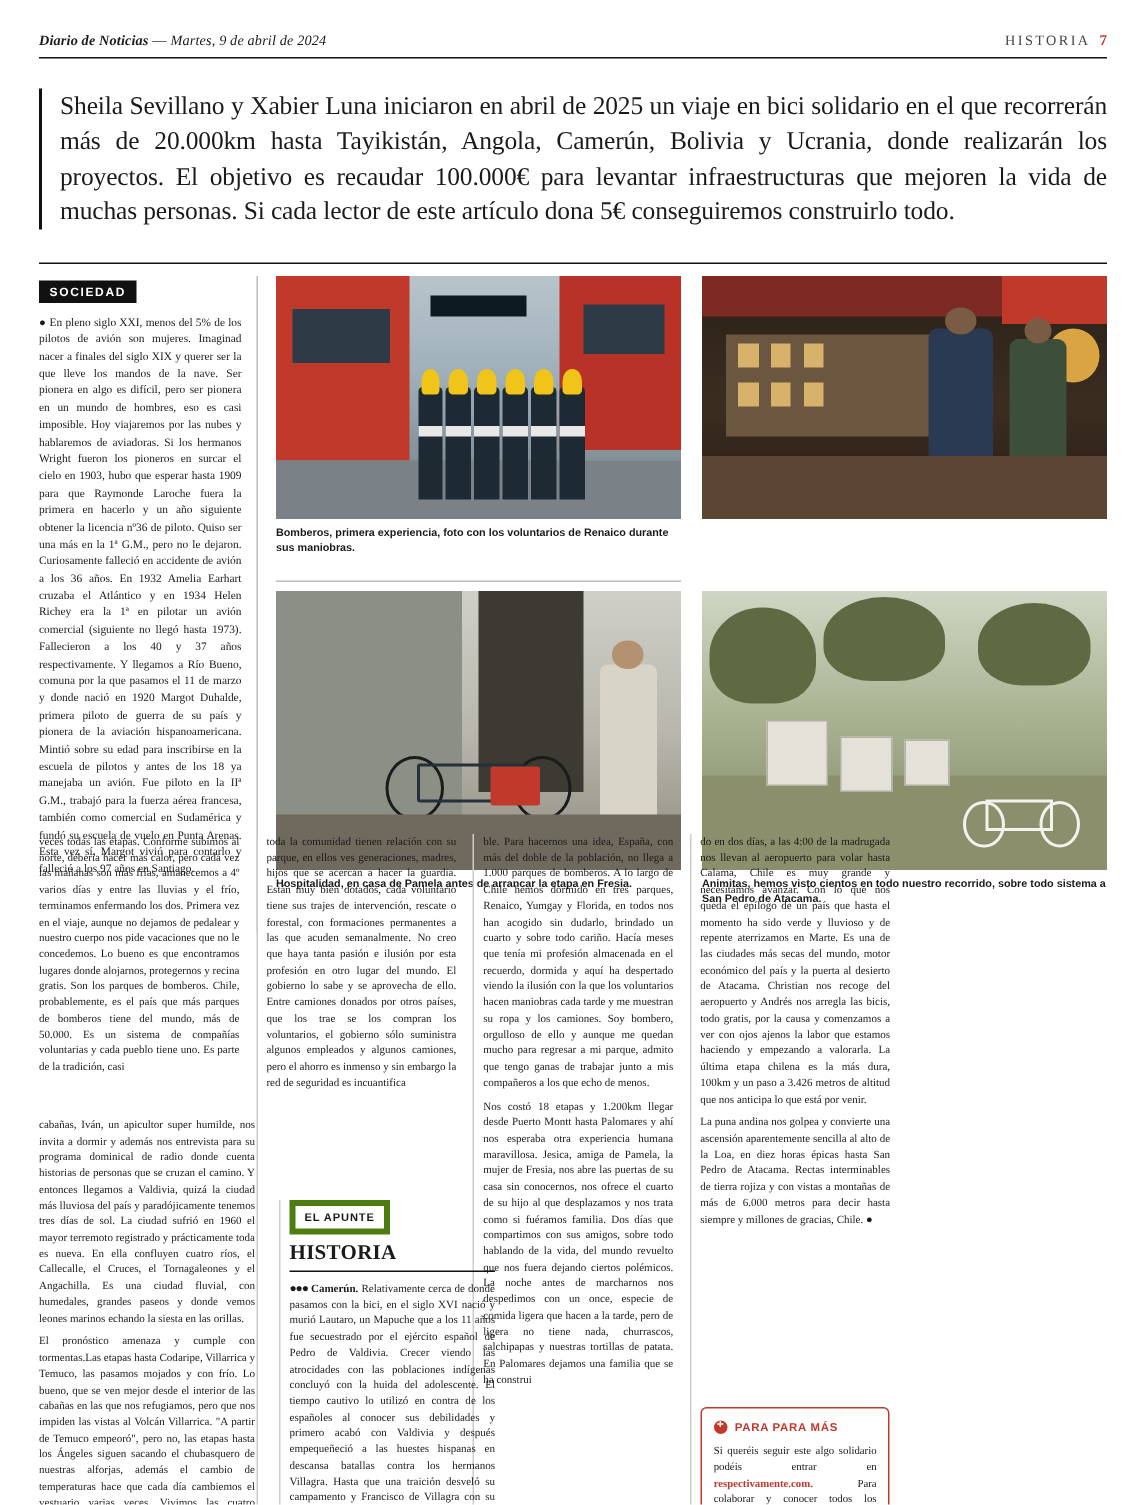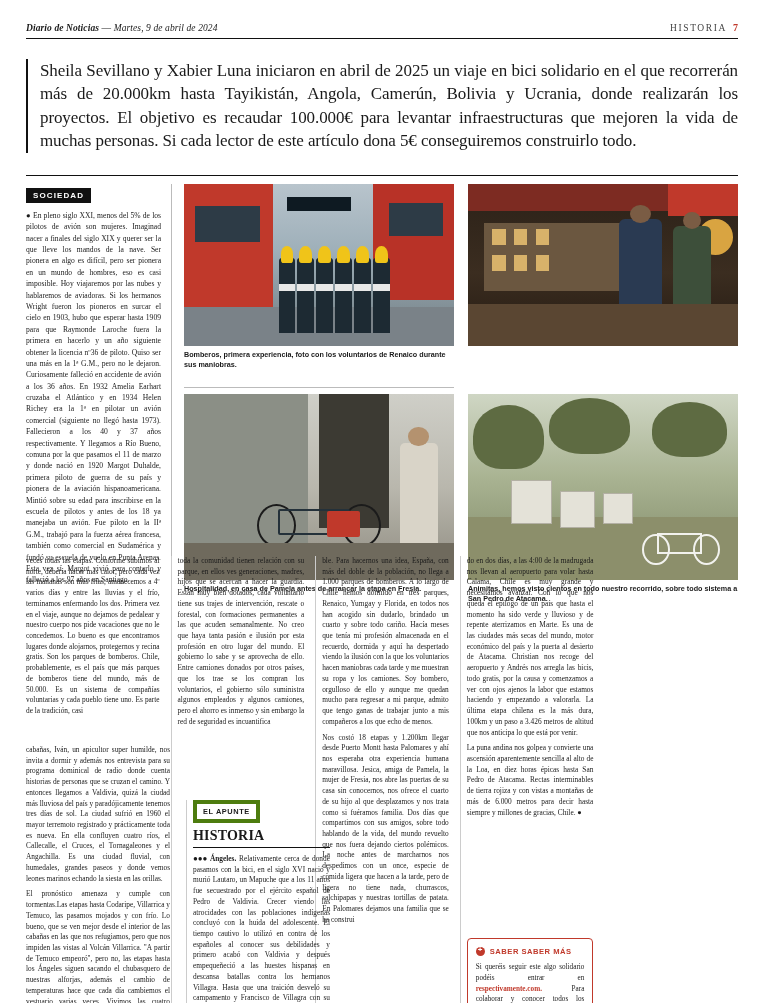--- a/index.html
+++ b/index.html
@@ -328,21 +328,21 @@
 
       <div class="col vr">
         <p>do en dos días, a las 4:00 de la madrugada nos llevan al aeropuerto para volar hasta Calama, Chile es muy grande y necesitamos avanzar.
 
 Con lo que nos queda el epílogo de un país que hasta el momento ha sido verde y lluvioso y de repente aterrizamos en Marte. Es una de las ciudades más secas del mundo, motor económico del país y la puerta al desierto de Atacama. Christian nos recoge del aeropuerto y Andrés nos arregla las bicis, todo gratis, por la causa y comenzamos a ver con ojos ajenos la labor que estamos haciendo y empezando a valorarla. La última etapa chilena es la más dura, 100km y un paso a 3.426 metros de altitud que nos anticipa lo que está por venir.</p>
         <p>La puna andina nos golpea y convierte una ascensión aparentemente sencilla al alto de la Loa, en diez horas épicas hasta San Pedro de Atacama. Rectas interminables de tierra rojiza y con vistas a montañas de más de 6.000 metros para decir hasta siempre y millones de gracias, Chile. ●</p>
 
         <div class="saber" style="margin-top:120px">
           <div class="saber-head">
             <span class="saber-dot"></span>
-            <span>SABER SABER MÁS</span>
+            <span>PARA PARA MÁS</span>
           </div>
           <div class="saber-body">
             <span>Si queréis seguir este algo solidario podéis entrar en</span>
             <b>respectivamente.com.</b>
             <span>Para colaborar y conocer todos los proyectos que hemos hecho podéis entrar en</span>
             
           </div>
         </div>
       </div>
 
@@ -355,18 +355,18 @@
   <div style="position:absolute; left:26px; top:745px; width:144px;" class="col">
     <p>cabañas, Iván, un apicultor super humilde, nos invita a dormir y además nos entrevista para su programa dominical de radio donde cuenta historias de personas que se cruzan el camino. Y entonces llegamos a Valdivia, quizá la ciudad más lluviosa del país y paradójicamente tenemos tres días de sol. La ciudad sufrió en 1960 el mayor terremoto registrado y prácticamente toda es nueva. En ella confluyen cuatro ríos, el Callecalle, el Cruces, el Tornagaleones y el Angachilla. Es una ciudad fluvial, con humedales, grandes paseos y donde vemos leones marinos echando la siesta en las orillas.</p>
     <p>El pronóstico amenaza y cumple con tormentas.Las etapas hasta Codaripe, Villarrica y Temuco, las pasamos mojados y con frío. Lo bueno, que se ven mejor desde el interior de las cabañas en las que nos refugiamos, pero que nos impiden las vistas al Volcán Villarrica. "A partir de Temuco empeoró", pero no, las etapas hasta los Ángeles siguen sacando el chubasquero de nuestras alforjas, además el cambio de temperaturas hace que cada día cambiemos el vestuario varias veces. Vivimos las cuatro estaciones muchas</p>
   </div>
 
   <div style="position:absolute; left:186px; top:800px; width:144px; border-left:.6px solid #ccc; padding-left:6px;">
     <div class="apunte-kicker">EL APUNTE</div>
     <div class="apunte-title">HISTORIA</div>
     <div class="apunte-body">
       <span class="dots">●●●</span>
-      <b>Ángeles.</b>
+      <b>Camerún.</b>
       <span>Relativamente cerca de donde pasamos con la bici, en el siglo XVI nació y murió Lautaro, un Mapuche que a los 11 años fue secuestrado por el ejército español de Pedro de Valdivia. Crecer viendo las atrocidades con las poblaciones indígenas concluyó con la huida del adolescente. El tiempo cautivo lo utilizó en contra de los españoles al conocer sus debilidades y primero acabó con Valdivia y después empequeñeció a las huestes hispanas en descansa batallas contra los hermanos Villagra. Hasta que una traición desveló su campamento y Francisco de Villagra con su ejército y 400 Yanaconas acabaron en el Río Mataquito con el líder a la edad de 23 años. La cabeza del joven,que en cinco años sonrojó al Imperio español, acabó expuesta en la plaza de armas de Santiago.</span>
     </div>
   </div>
 
 </div>
 
 </body></html>

